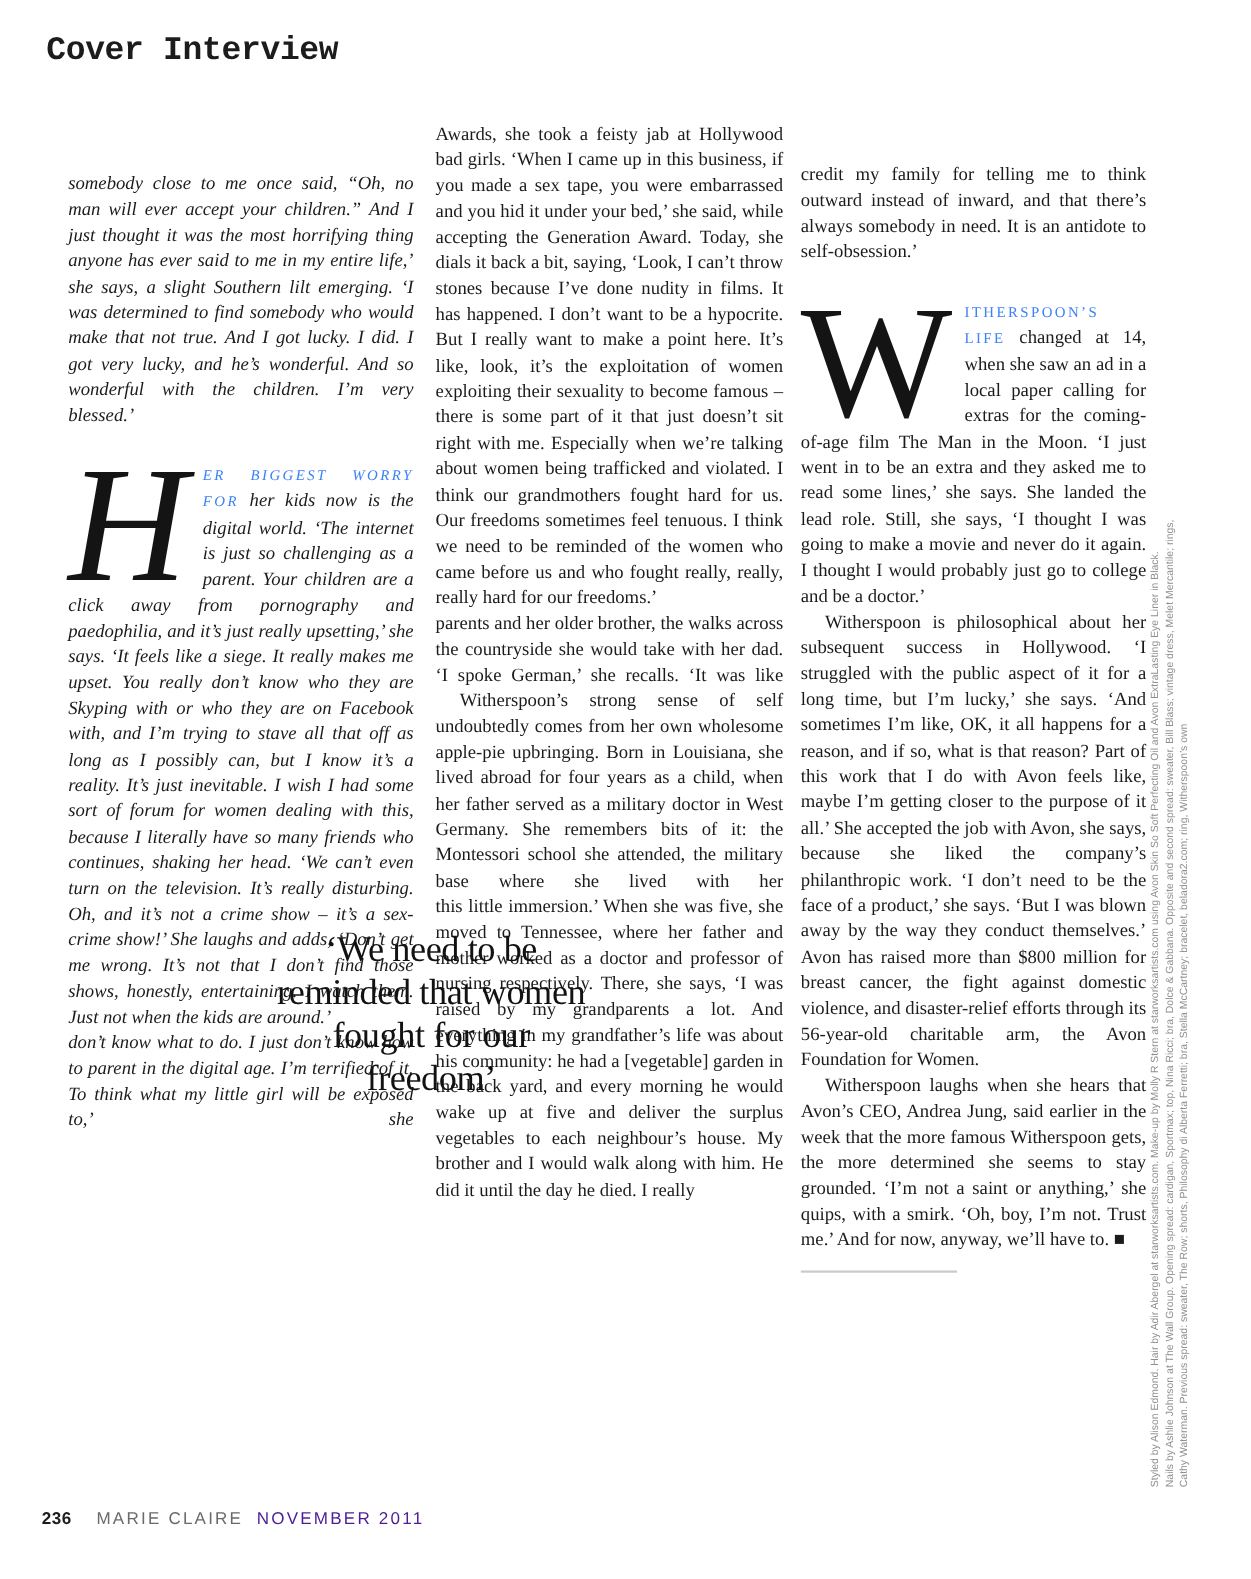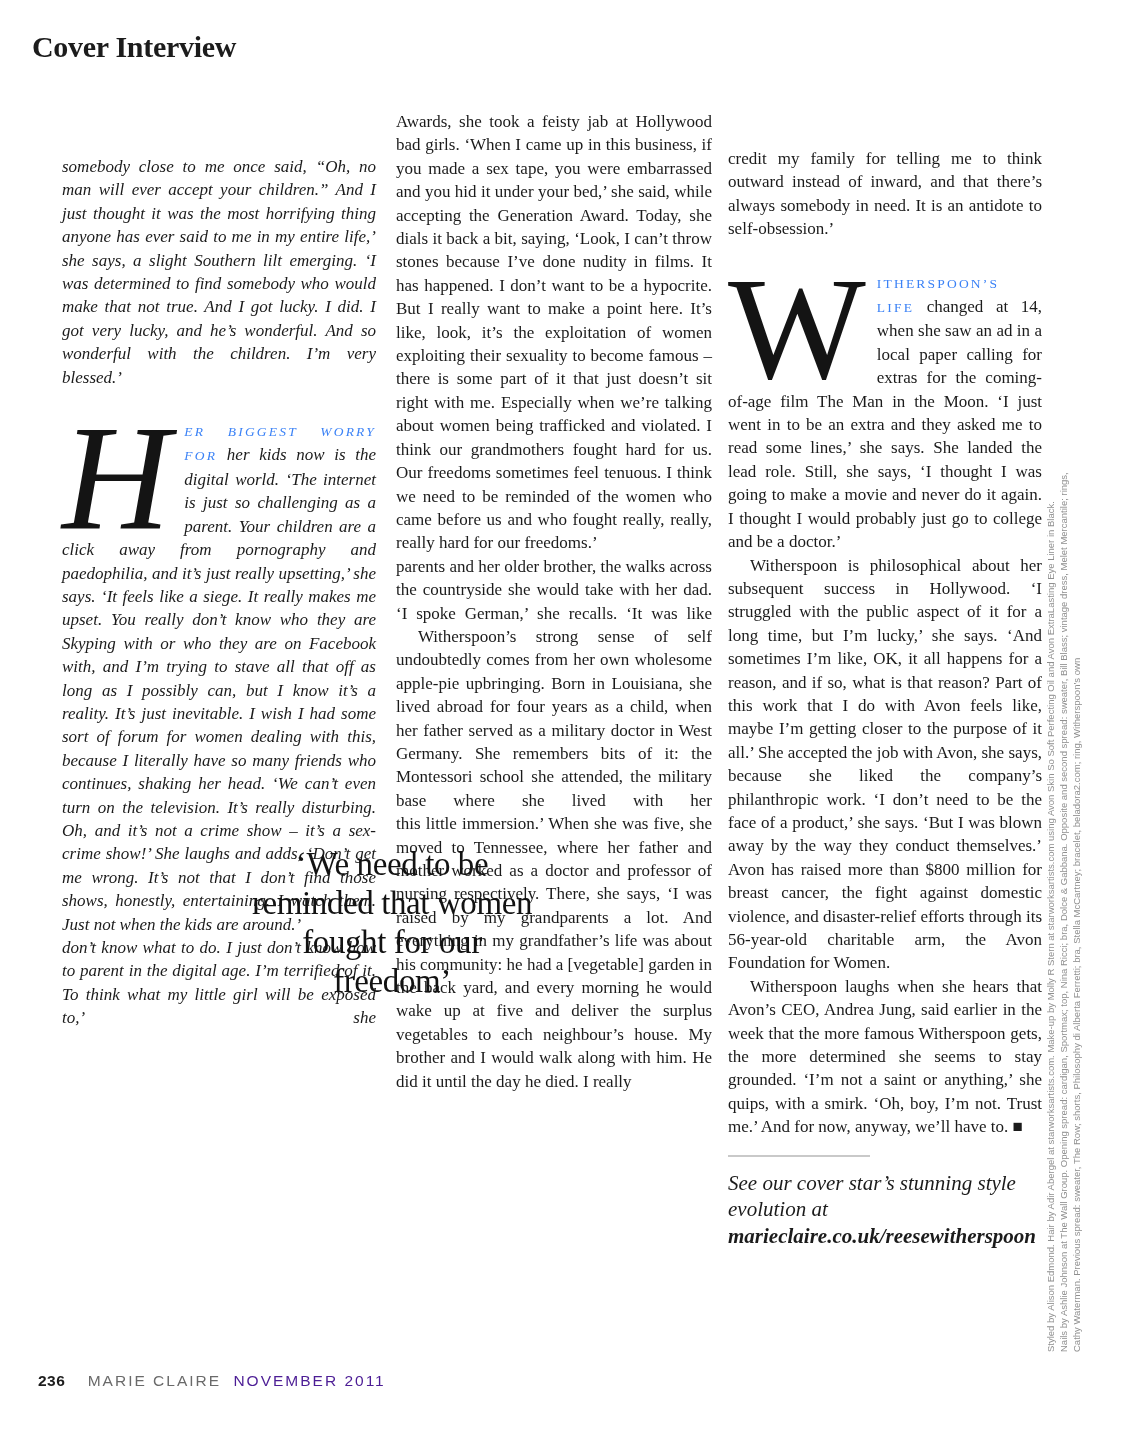--- a/index.html
+++ b/index.html
@@ -2,22 +2,22 @@
 <html lang="en"><head>
 <meta charset="utf-8">
 <style>
   html,body{margin:0;padding:0;}
   body{
     width:1137px;height:1435px;position:relative;background:#ffffff;
     font-family:"Liberation Serif","DejaVu Serif",serif;color:#1b1b1b;
     overflow:hidden;
   }
   .section-label{
-    position:absolute;left:32px;top:30px;margin:0;
-    font-family:Liberation Serif, serif;
+    position:absolute;left:42px;top:30px;margin:0;
+    font-family:Liberation Mono, monospace;
     font-size:30px;font-weight:700;color:#1c1c1c;letter-spacing:-0.3px;
   }
   .col{position:absolute;font-size:17px;line-height:23.4px;text-align:justify;}
   .col1{left:62px;top:155px;width:314px;font-style:italic;}
   .col2{left:396px;top:110px;width:316px;}
   .col3{left:728px;top:147px;width:314px;}
   .col p,.col .body{margin:0;}
   .sect-end{margin-bottom:30px !important;}
   .ind{text-indent:22px;}
   .jlast{text-align-last:justify;}
@@ -89,23 +89,20 @@
   <div class="col col3">
     <p class="body sect-end">credit my family for telling me to think outward instead of inward, and that there’s always somebody in need. It is an antidote to self-obsession.’</p>
     <div class="body">
       <span class="dropcap dropcap-w">W</span>
       <span class="leadin">ITHERSPOON’S LIFE</span>
       <span>changed at 14, when she saw an ad in a local paper calling for extras for the coming-of-age film </span><span class="italic">The Man in the Moon.</span><span> ‘I just went in to be an extra and they asked me to read some lines,’ she says. She landed the lead role. Still, she says, ‘I thought I was going to make a movie and never do it again. I thought I would probably just go to college and be a doctor.’</span>
     </div>
     <p class="body ind">Witherspoon is philosophical about her subsequent success in Hollywood. ‘I struggled with the public aspect of it for a long time, but I’m lucky,’ she says. ‘And sometimes I’m like, OK, it all happens for a reason, and if so, what is that reason? Part of this work that I do with Avon feels like, maybe I’m getting closer to the purpose of it all.’ She accepted the job with Avon, she says, because she liked the company’s philanthropic work. ‘I don’t need to be the face of a product,’ she says. ‘But I was blown away by the way they conduct themselves.’ Avon has raised more than $800 million for breast cancer, the fight against domestic violence, and disaster-relief efforts through its 56-year-old charitable arm, the Avon Foundation for Women.</p>
     <p class="body ind">Witherspoon laughs when she hears that Avon’s CEO, Andrea Jung, said earlier in the week that the more famous Witherspoon gets, the more determined she seems to stay grounded. ‘I’m not a saint or anything,’ she quips, with a smirk. ‘Oh, boy, I’m not. Trust me.’ And for now, anyway, we’ll have to. ■</p>
     <hr class="note-rule">
-    <div class="see-note">
-      <span>See our cover star’s stunning style evolution at </span><b>marieclaire.co.uk/reesewitherspoon</b>
-    </div>
   </div>
 
   <div class="pull-quote">‘We need to be reminded that women fought for our freedom’</div>
 
   <div class="credits">
     <div>Styled by Alison Edmond. Hair by Adir Abergel at starworksartists.com. Make-up by Molly R Stern at starworksartists.com using Avon Skin So Soft Perfecting Oil and Avon ExtraLasting Eye Liner in Black.</div>
     <div>Nails by Ashlie Johnson at The Wall Group. Opening spread: cardigan, Sportmax; top, Nina Ricci; bra, Dolce &amp; Gabbana. Opposite and second spread: sweater, Bill Blass; vintage dress, Melet Mercantile; rings,</div>
     <div>Cathy Waterman. Previous spread: sweater, The Row; shorts, Philosophy di Alberta Ferretti; bra, Stella McCartney; bracelet, beladora2.com; ring, Witherspoon’s own</div>
   </div>
 

